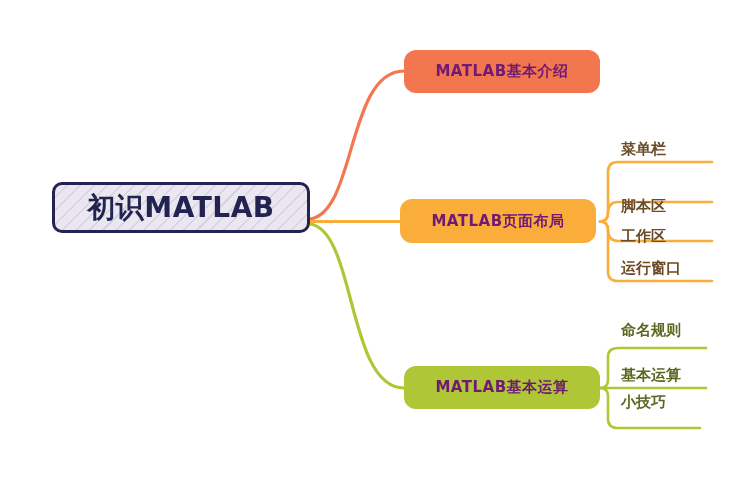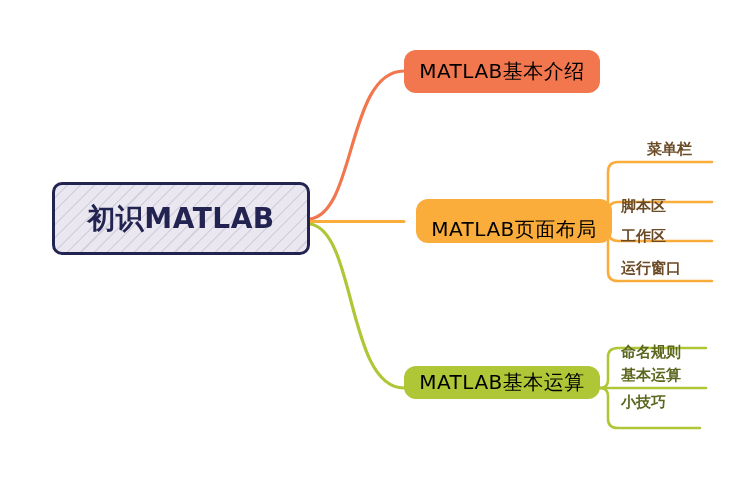--- a/index.html
+++ b/index.html
@@ -8,21 +8,21 @@
     width:739px;height:504px;
     background:#ffffff;
     overflow:hidden;
     font-family:"DejaVu Sans","Liberation Sans",sans-serif;
   }
   svg.wires{position:absolute;left:0;top:0;width:739px;height:504px;}
 
   .root-node{
     position:absolute;
     left:52px;top:182px;
-    width:258px;height:73px;
+    width:258px;height:51px;
     box-sizing:border-box;
     background:
       repeating-linear-gradient(135deg,
         rgba(34,35,80,0.00) 0px, rgba(34,35,80,0.00) 8px,
         rgba(34,35,80,0.10) 8px, rgba(34,35,80,0.10) 9.5px),
       #EAE7F0;
     border:3px solid #222350;
     border-radius:10px;
     display:flex;align-items:center;justify-content:center;
     cursor:pointer;
@@ -32,25 +32,25 @@
   }
 
   .branch-node{
     position:absolute;
     width:196px;height:44px;
     border-radius:12px;
     display:flex;align-items:center;justify-content:center;
     cursor:pointer;
   }
   .branch-node .label{
-    font-size:20px;font-weight:normal;color:#000000;letter-spacing:0.5px;
+    font-size:15px;font-weight:bold;color:#701a75;letter-spacing:0.5px;
   }
   #node-intro {left:404px;top:50px; background:#F2774E;height:43px;}
-  #node-layout{left:416px;top:199px;background:#FBAD3C;align-items:flex-end;}
-  #node-ops   {left:404px;top:366px;background:#AFC636;height:33px;}
+  #node-layout{left:400px;top:199px;background:#FBAD3C;}
+  #node-ops   {left:404px;top:366px;background:#AFC636;height:43px;}
 
   .leaf{
     position:absolute;
     left:621px;
     font-size:15px;font-weight:bold;
     white-space:nowrap;line-height:20px;
     cursor:pointer;
   }
   .leaf.orange{color:#6B4A26;}
   .leaf.green{color:#5C661F;}
@@ -85,22 +85,22 @@
   <div class="branch-node" id="node-intro">
     <span class="label">MATLAB基本介绍</span>
   </div>
   <div class="branch-node" id="node-layout">
     <span class="label">MATLAB页面布局</span>
   </div>
   <div class="branch-node" id="node-ops">
     <span class="label">MATLAB基本运算</span>
   </div>
 
-  <div class="leaf orange" style="top:139px;margin-left:26px;">菜单栏</div>
+  <div class="leaf orange" style="top:139px;">菜单栏</div>
   <div class="leaf orange" style="top:196px;">脚本区</div>
   <div class="leaf orange" style="top:226px;">工作区</div>
   <div class="leaf orange" style="top:258px;">运行窗口</div>
 
-  <div class="leaf green" style="top:342px;">命名规则</div>
+  <div class="leaf green" style="top:320px;">命名规则</div>
   <div class="leaf green" style="top:365px;text-align:center;">基本运算</div>
   <div class="leaf green" style="top:392px;">小技巧</div>
 
 </div>
 
 </body></html>

